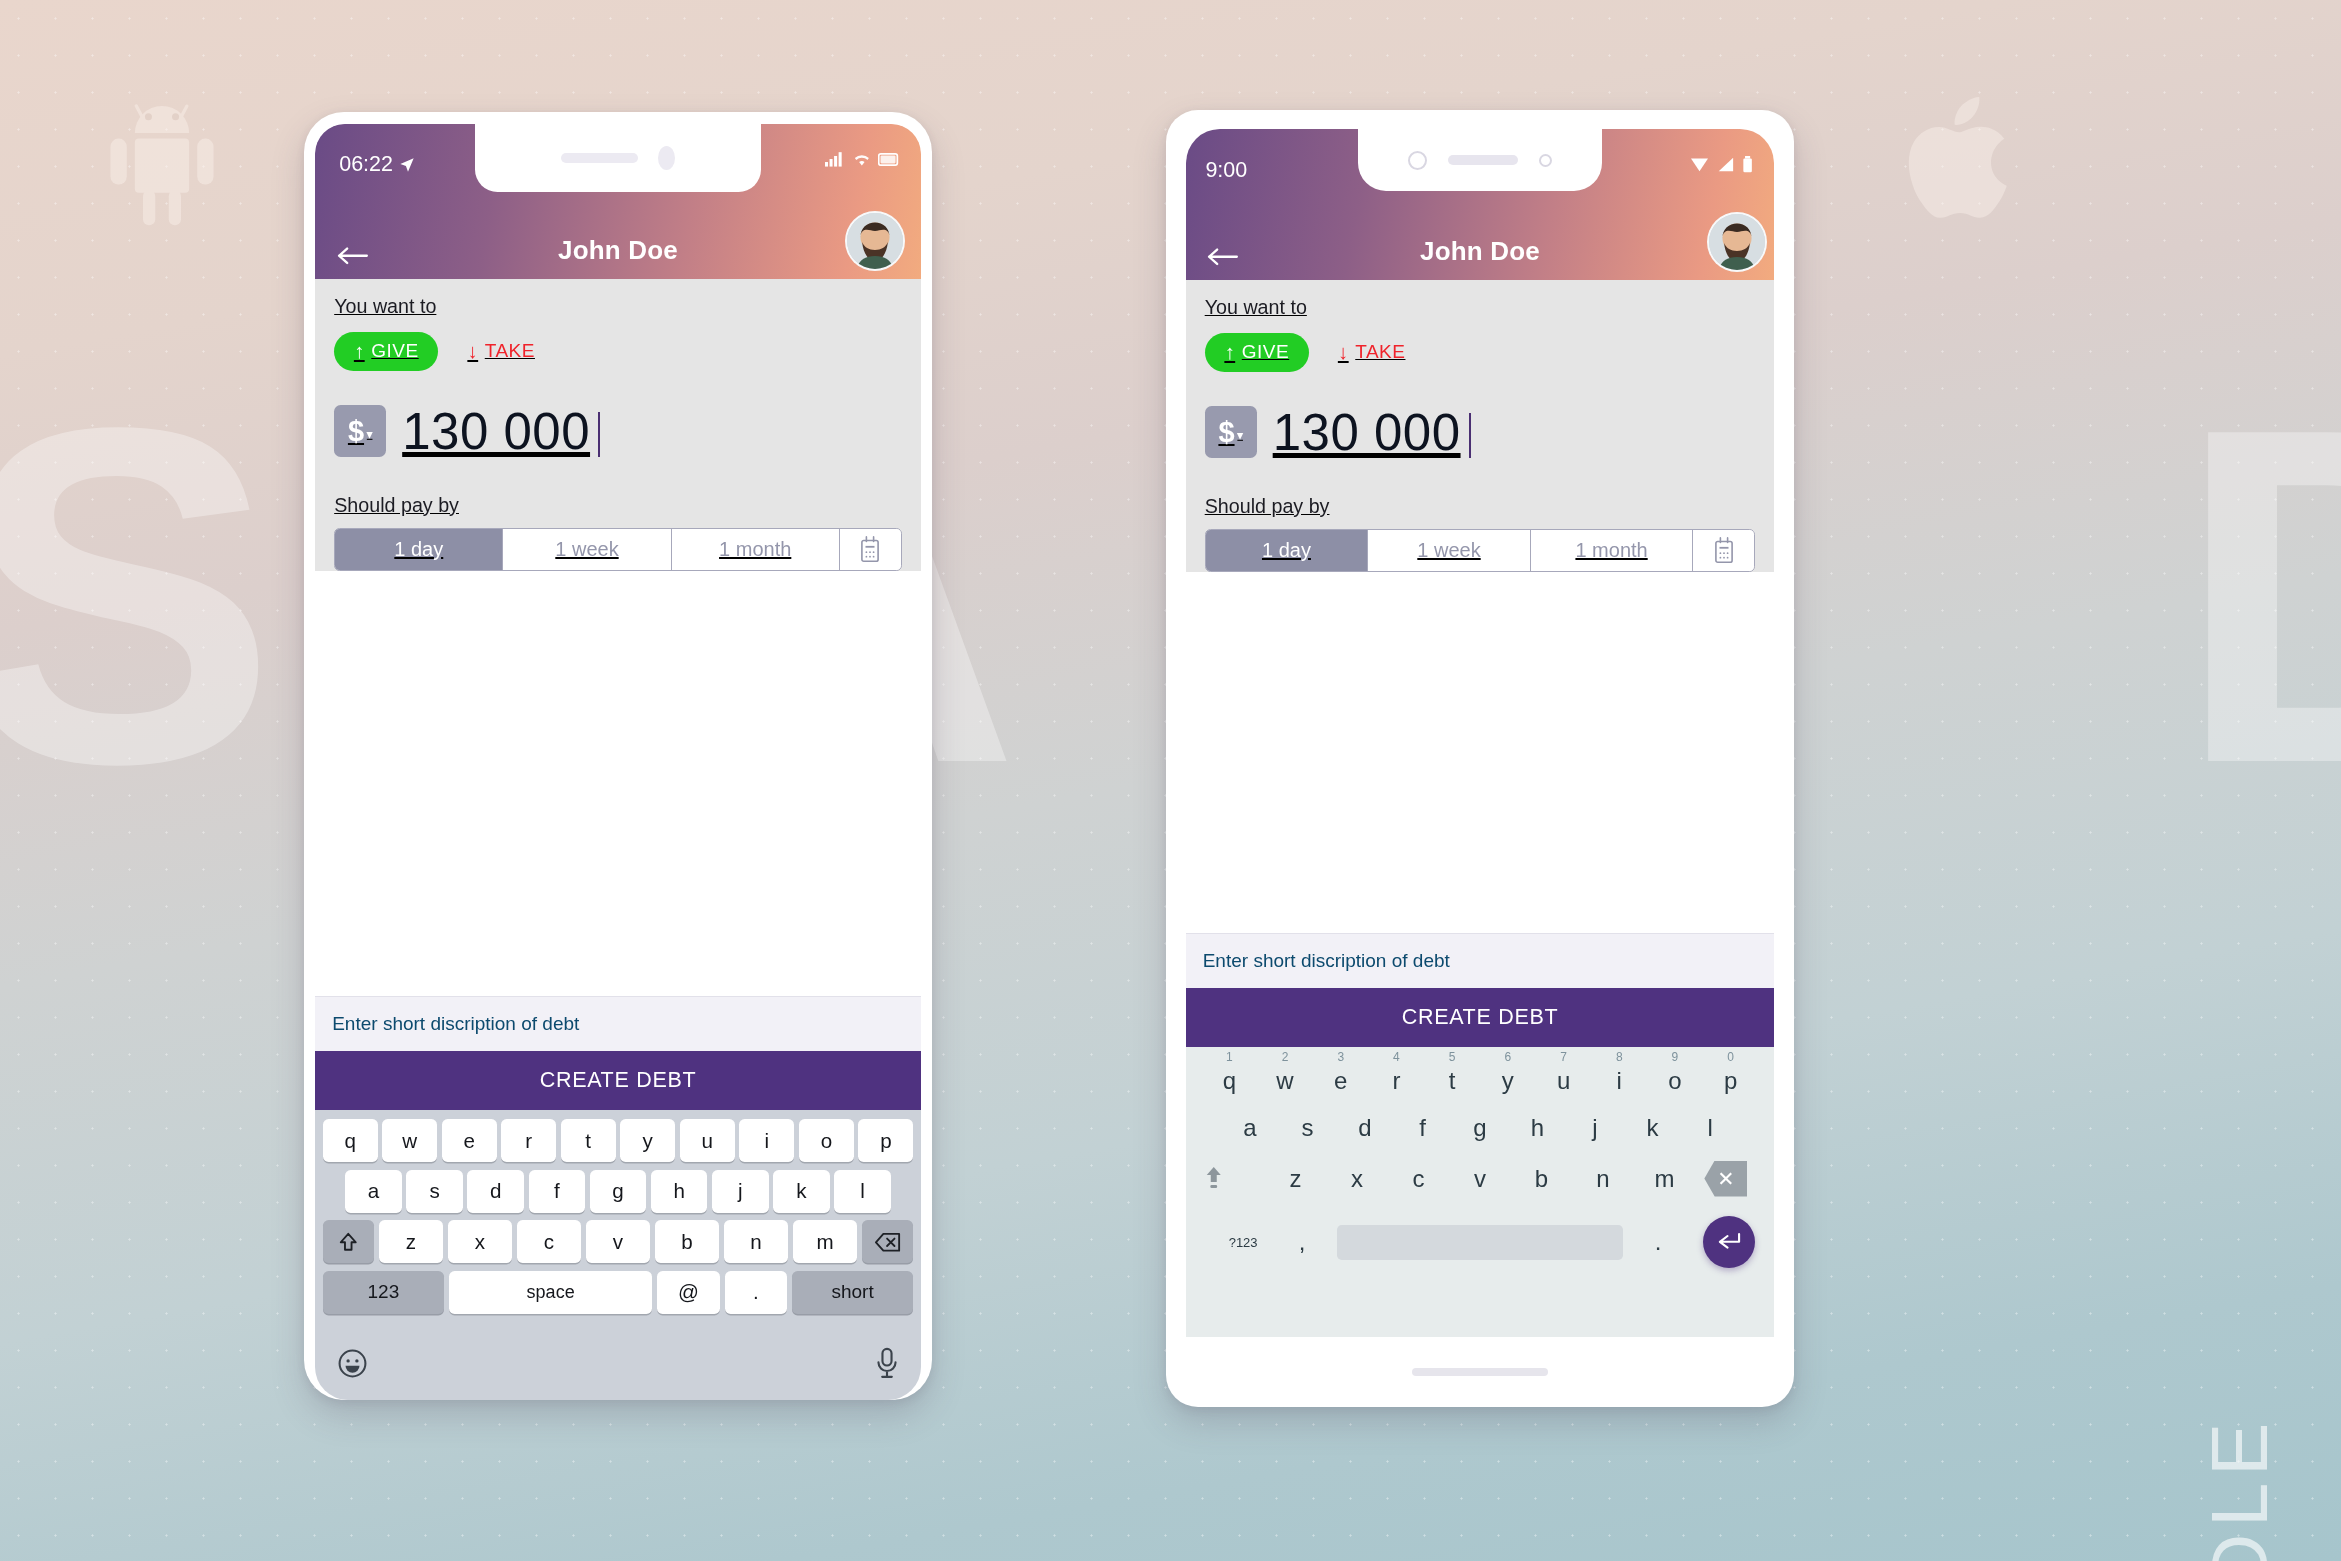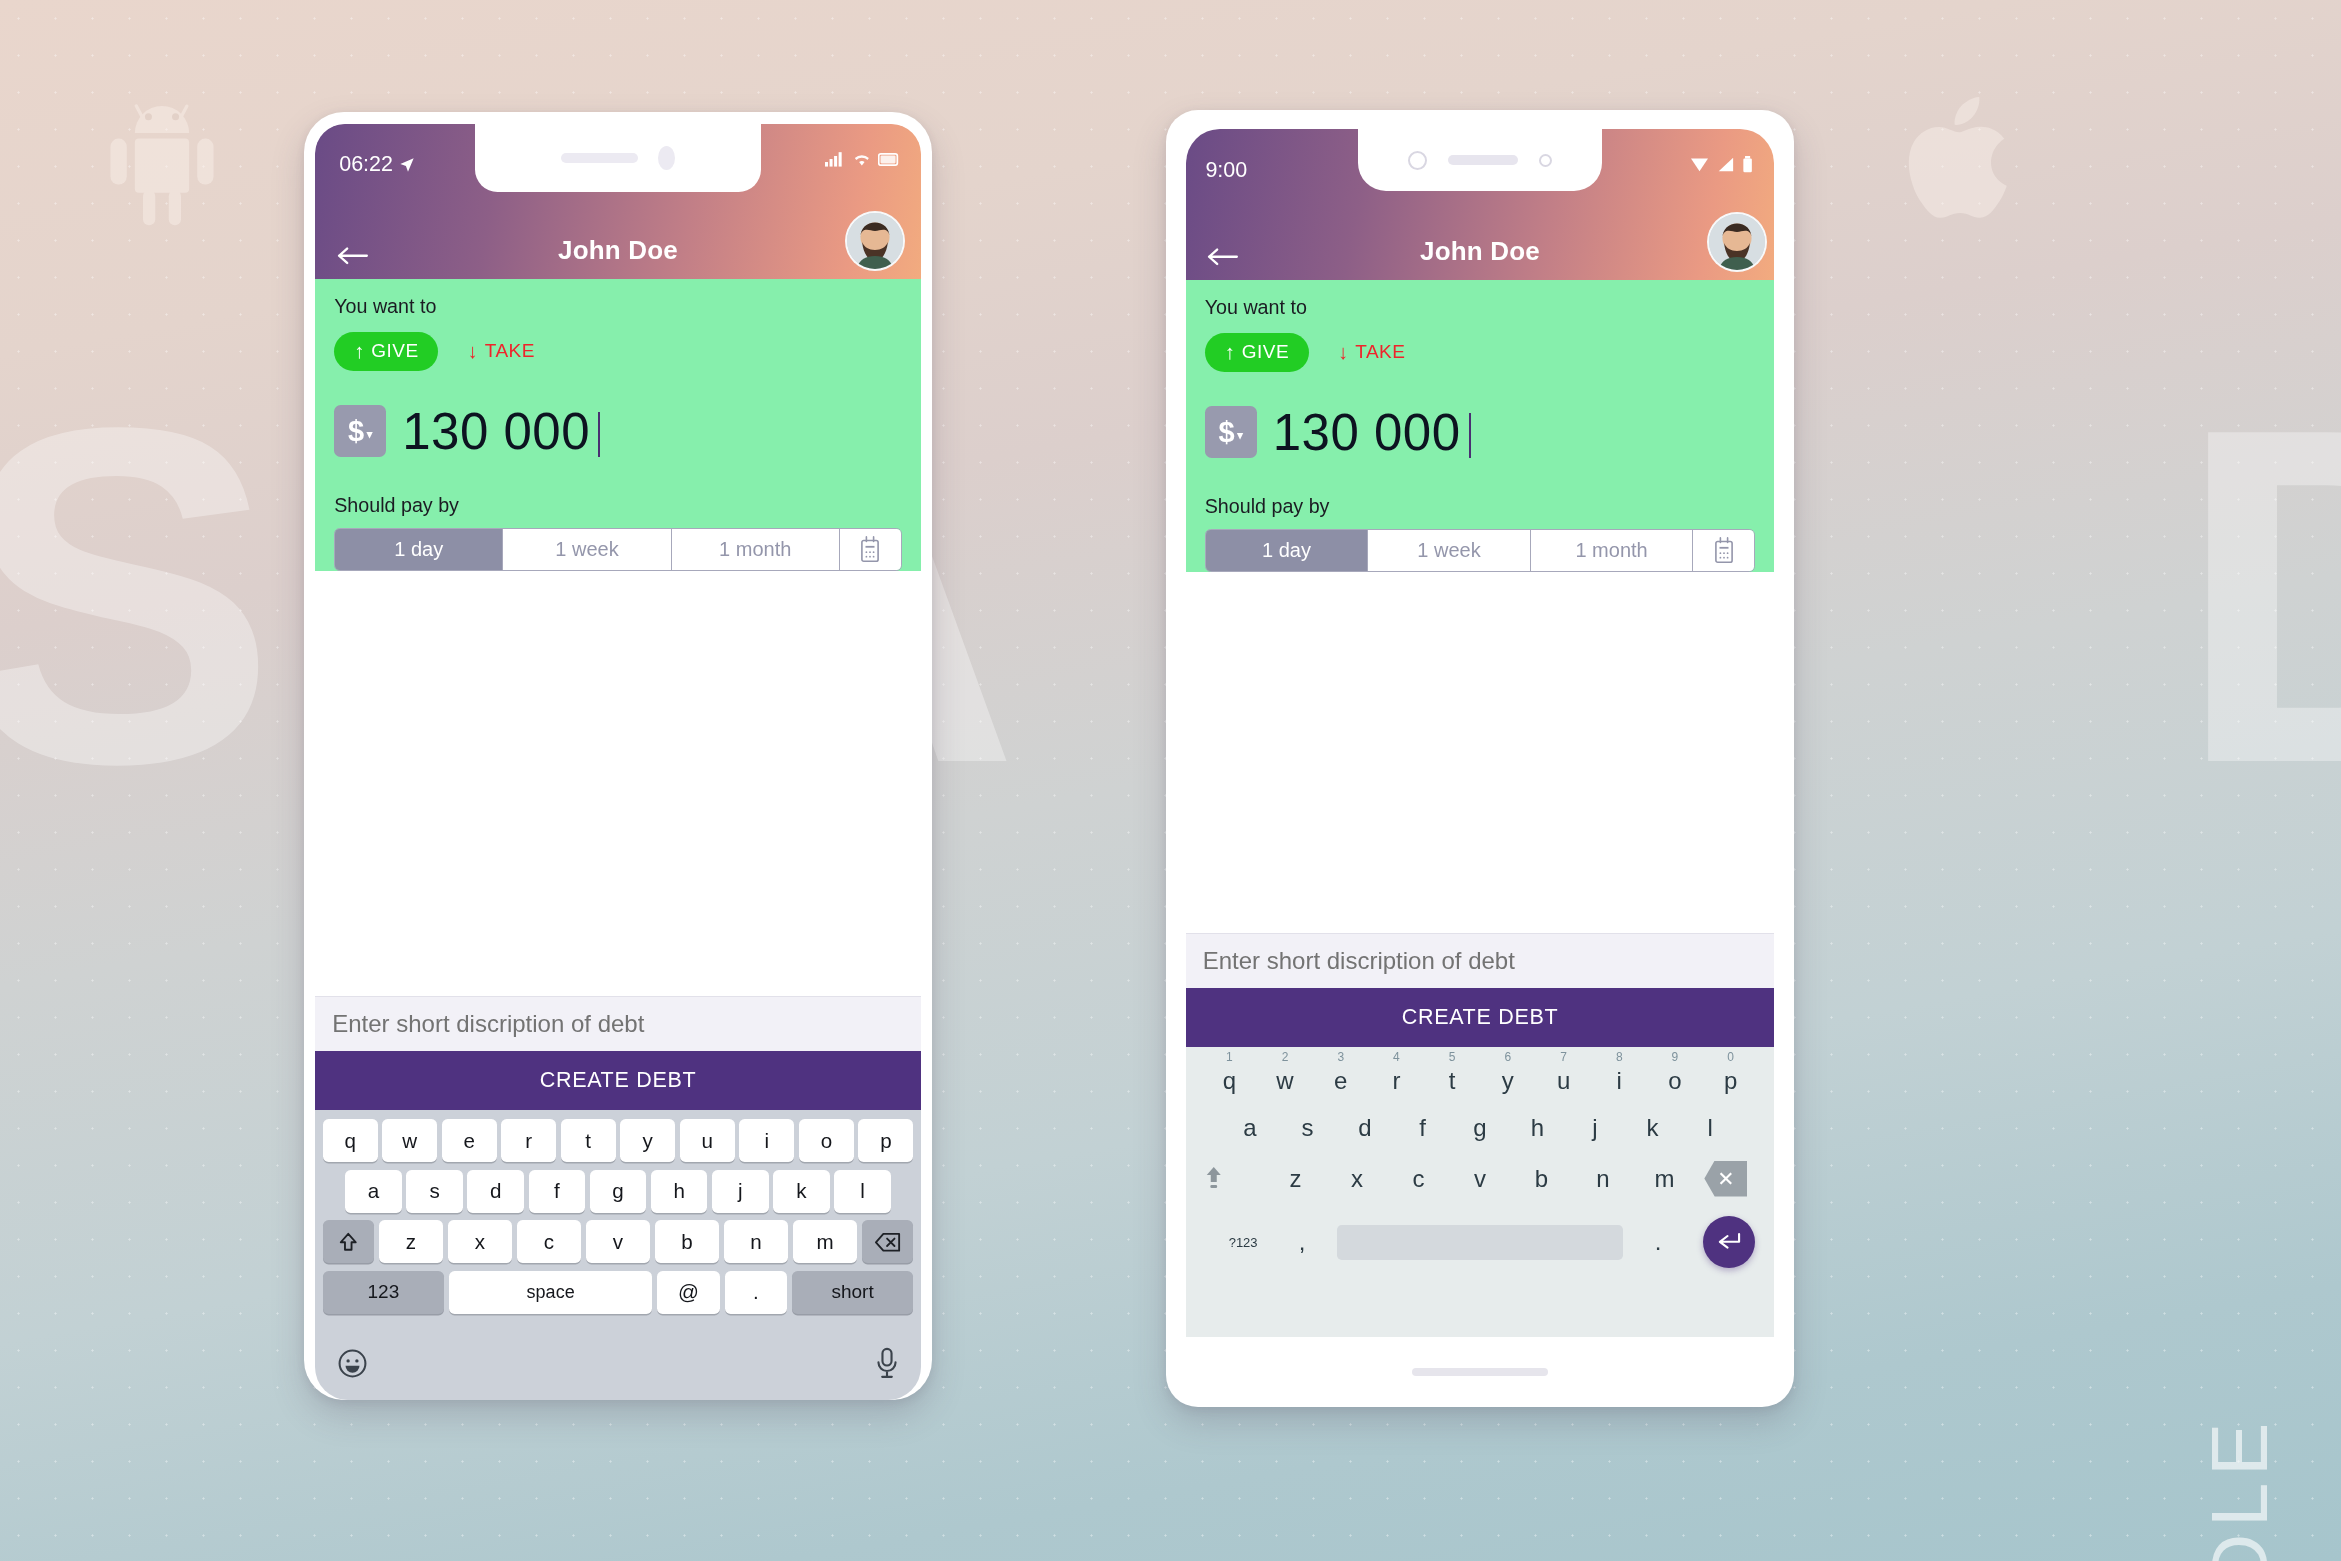--- a/index.html
+++ b/index.html
@@ -152,21 +152,21 @@
   .avatar {
     position: absolute; right: 16px; bottom: 8.4px;
     width: 60px; height: 60px; border-radius: 50%;
     border: 2.3px solid rgba(255,255,255,.85);
     overflow: hidden;
     background: #cfd6dd;
   }
   #phone-ios .avatar { right: 7.5px; }
 
   
-  .body-area { padding: 16px 19px 0 19px; background: #86efac; }
+  .body-area { padding: 16px 19px 0 19px; background: #e5e5e5; text-decoration: underline; }
   .field-label { font-size: 19.7px; color: #1b1b22; }
 
   .toggle-row { display: flex; align-items: center; gap: 29px; margin-top: 14px; }
   .pill-give {
     background: #22cd24; color: #fff;
     border-radius: 21.5px;
     padding: 8.4px 19.7px;
     font-size: 19px; font-weight: 500;
     display: inline-flex; align-items: center; gap: 6.6px;
     letter-spacing: 0.5px;
@@ -225,22 +225,22 @@
   .seg:last-child { border-right: none; }
   .seg.active { background: #8d8fa6; color: #fff; }
   .seg.cal { flex: 0 0 61px; }
 
   .spacer-flex { flex: 1 1 auto; }
 
   .desc-input {
     background: #f2f1f7;
     border-top: 0.9px solid #e2e1ea;
     padding: 25px 17px;
-    font-size: 24px;
-    color: #737373;
+    font-size: 19px;
+    color: #0c4a6e;
     height: 55px;
     display: flex; align-items: center;
     cursor: text;
   }
   .create-btn {
     background: #4f3280; color: #fff;
     height: 59px;
     display: flex; align-items: center; justify-content: center;
     font-size: 21.5px; font-weight: 500; letter-spacing: 0.7px;
     cursor: pointer;

